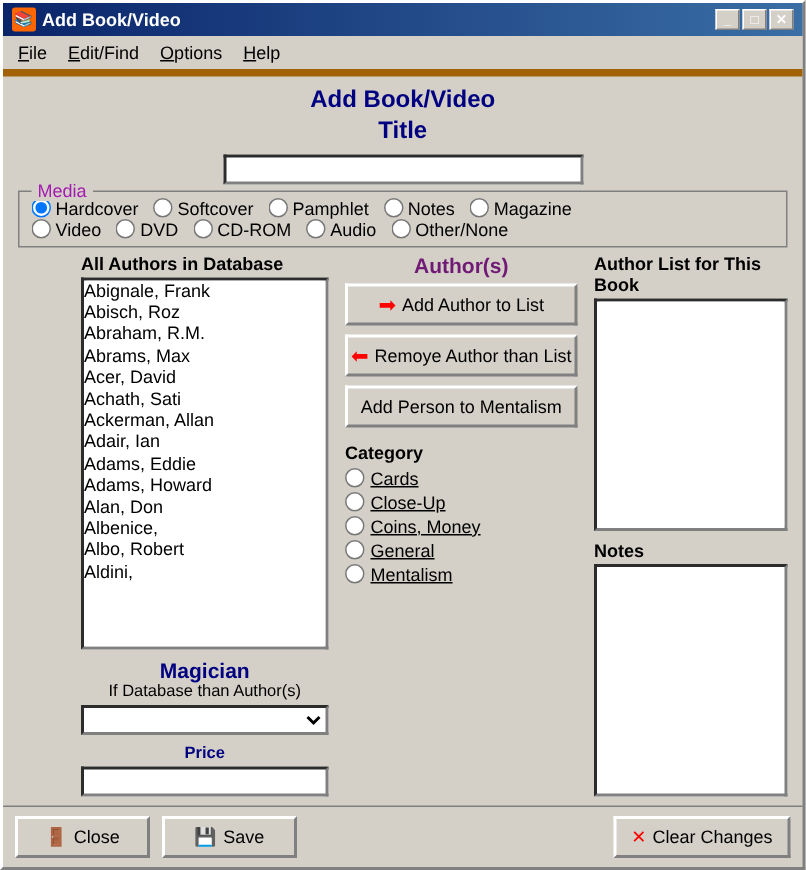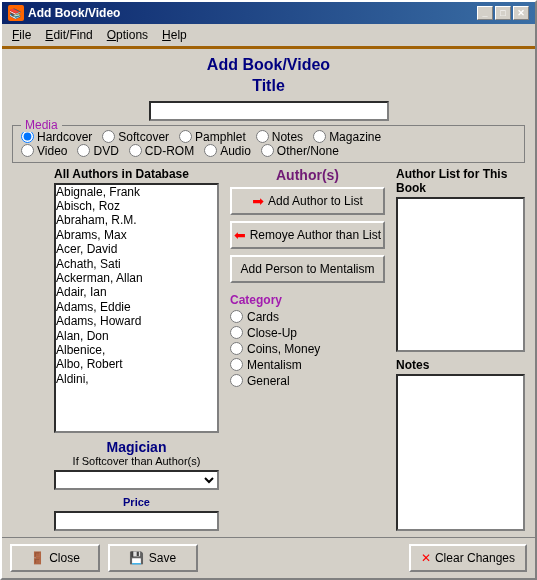--- a/index.html
+++ b/index.html
@@ -64,21 +64,21 @@
       font-size: 9px;
       cursor: pointer;
       font-weight: bold;
     }
     .tb-btn.close-btn { background: #d4d0c8; }
     .menu-bar {
       background: #d4d0c8;
       display: flex;
       gap: 2px;
       padding: 2px 4px;
-      border-bottom: 3px solid #a16207;
+      border-bottom: 5px solid #a16207;
     }
     .menu-item {
       padding: 2px 6px;
       font-size: 12px;
       cursor: pointer;
     }
     .menu-item span { text-decoration: underline; }
     .content {
       flex: 1;
       padding: 6px 10px;
@@ -230,29 +230,30 @@
       margin-bottom: 6px;
     }
     .category-section {
       margin-top: 4px;
       text-align: left;
       width: 155px;
     }
     .category-title {
       font-size: 12px;
       font-weight: bold;
-      color: #a21caf;
+      color: #000000;
       margin-bottom: 3px;
     }
     .category-item {
       display: flex;
       align-items: center;
       gap: 4px;
       font-size: 12px;
       margin-bottom: 2px;
+      text-decoration: underline;
     }
     .category-item input[type="radio"] { margin: 0; }
     .right-panel {
       display: flex;
       flex-direction: column;
       flex: 1;
     }
     .author-list-label {
       font-size: 12px;
       font-weight: bold;
@@ -409,21 +410,21 @@
             <option>Adams, Howard</option>
             <option>Alan, Don</option>
             <option>Albenice,</option>
             <option>Albo, Robert</option>
             <option>Aldini,</option>
           </select>
         </div>
 
         <div class="magician-section">
           <div class="magician-title">Magician</div>
-          <div class="magician-subtitle">If Softcover than Author(s)</div>
+          <div class="magician-subtitle">If Database than Author(s)</div>
           <select class="magician-dropdown">
             <option value=""></option>
           </select>
         </div>
 
         <div class="price-section">
           <div class="price-label">Price</div>
           <input type="text" class="price-input" style="">
         </div>
       </div>
@@ -454,25 +455,25 @@
           <label class="category-item">
             <input type="radio" name="category" style="">
             <span>Close-Up</span>
           </label>
           <label class="category-item">
             <input type="radio" name="category" style="">
             <span>Coins, Money</span>
           </label>
           <label class="category-item">
             <input type="radio" name="category" style="">
-            <span>Mentalism</span>
+            <span>General</span>
           </label>
           <label class="category-item">
             <input type="radio" name="category" style="">
-            <span>General</span>
+            <span>Mentalism</span>
           </label>
         </div>
       </div>
 
       <div class="right-panel">
         <div class="author-list-label">Author List for This Book</div>
         <div class="author-list-box">
           <select size="10" style="width:100%;height:100%;border:none;font-size:12px;background:white;"></select>
         </div>
         <div class="notes-label">Notes</div>

